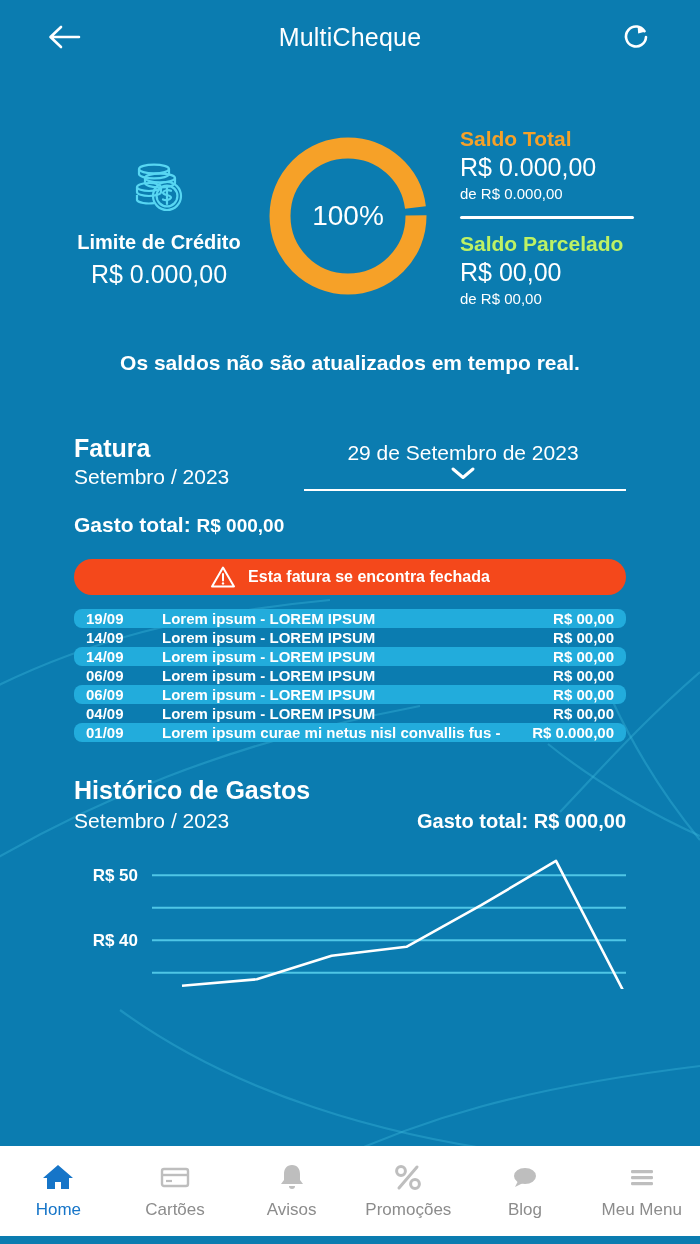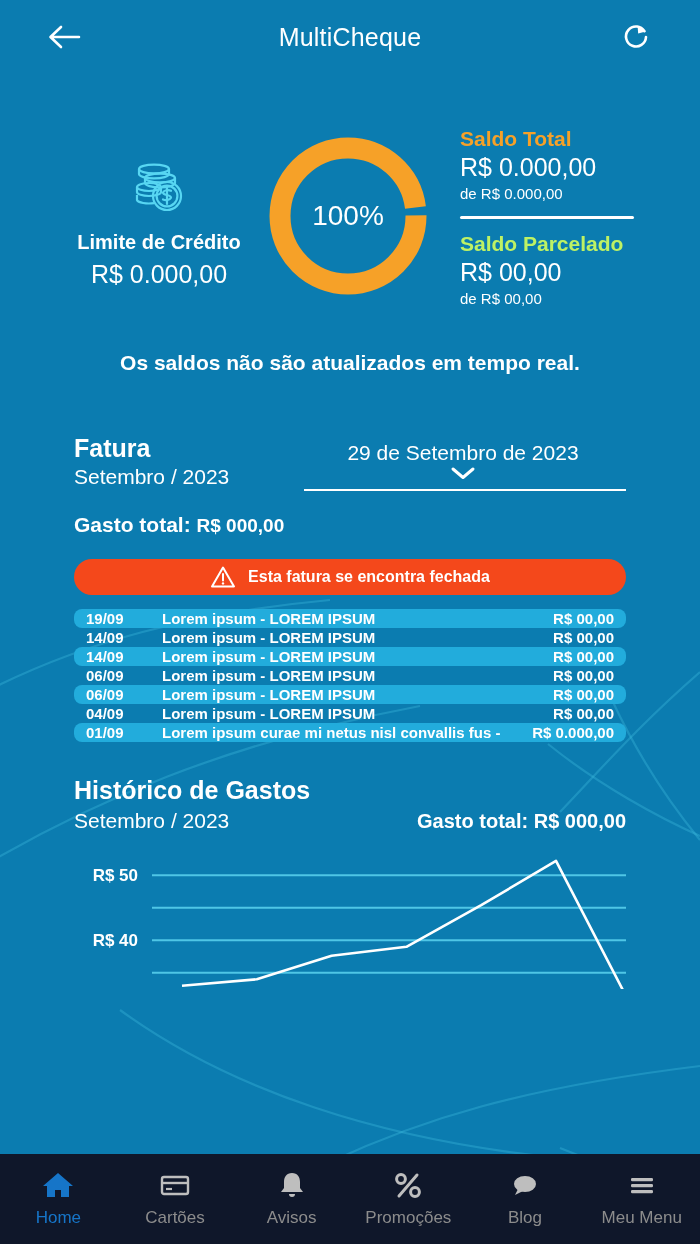--- a/index.html
+++ b/index.html
@@ -95,22 +95,22 @@
   
   .hist { position:relative; z-index:3; margin:34px 74px 0 74px; }
   .hist-title { font-size:25px; font-weight:bold; }
   .hist-row { display:flex; align-items:baseline; justify-content:space-between; margin-top:4px; }
   .hist-sub { font-size:21px; font-weight:400; }
   .hist-gasto { font-size:20px; font-weight:bold; }
   .chart-box { position:relative; margin-top:26px; height:130px; }
 
   
   .bottom-nav {
-    position:absolute; left:0; bottom:0; z-index:5;
-    width:700px; height:90px; background:#0f172a;
+    position:absolute; left:0; bottom:8px; z-index:5;
+    width:700px; height:90px; background:#ffffff;
     display:flex; align-items:center;
   }
   .nav-item {
     flex:1; display:flex; flex-direction:column; align-items:center; justify-content:center; gap:8px;
   }
   .nav-icon { height:30px; display:flex; align-items:center; justify-content:center; }
   .nav-label { font-size:17px; color:#8C8C8C; }
   .nav-item.active .nav-label { color:#1675C8; }
 </style>
 </head>

